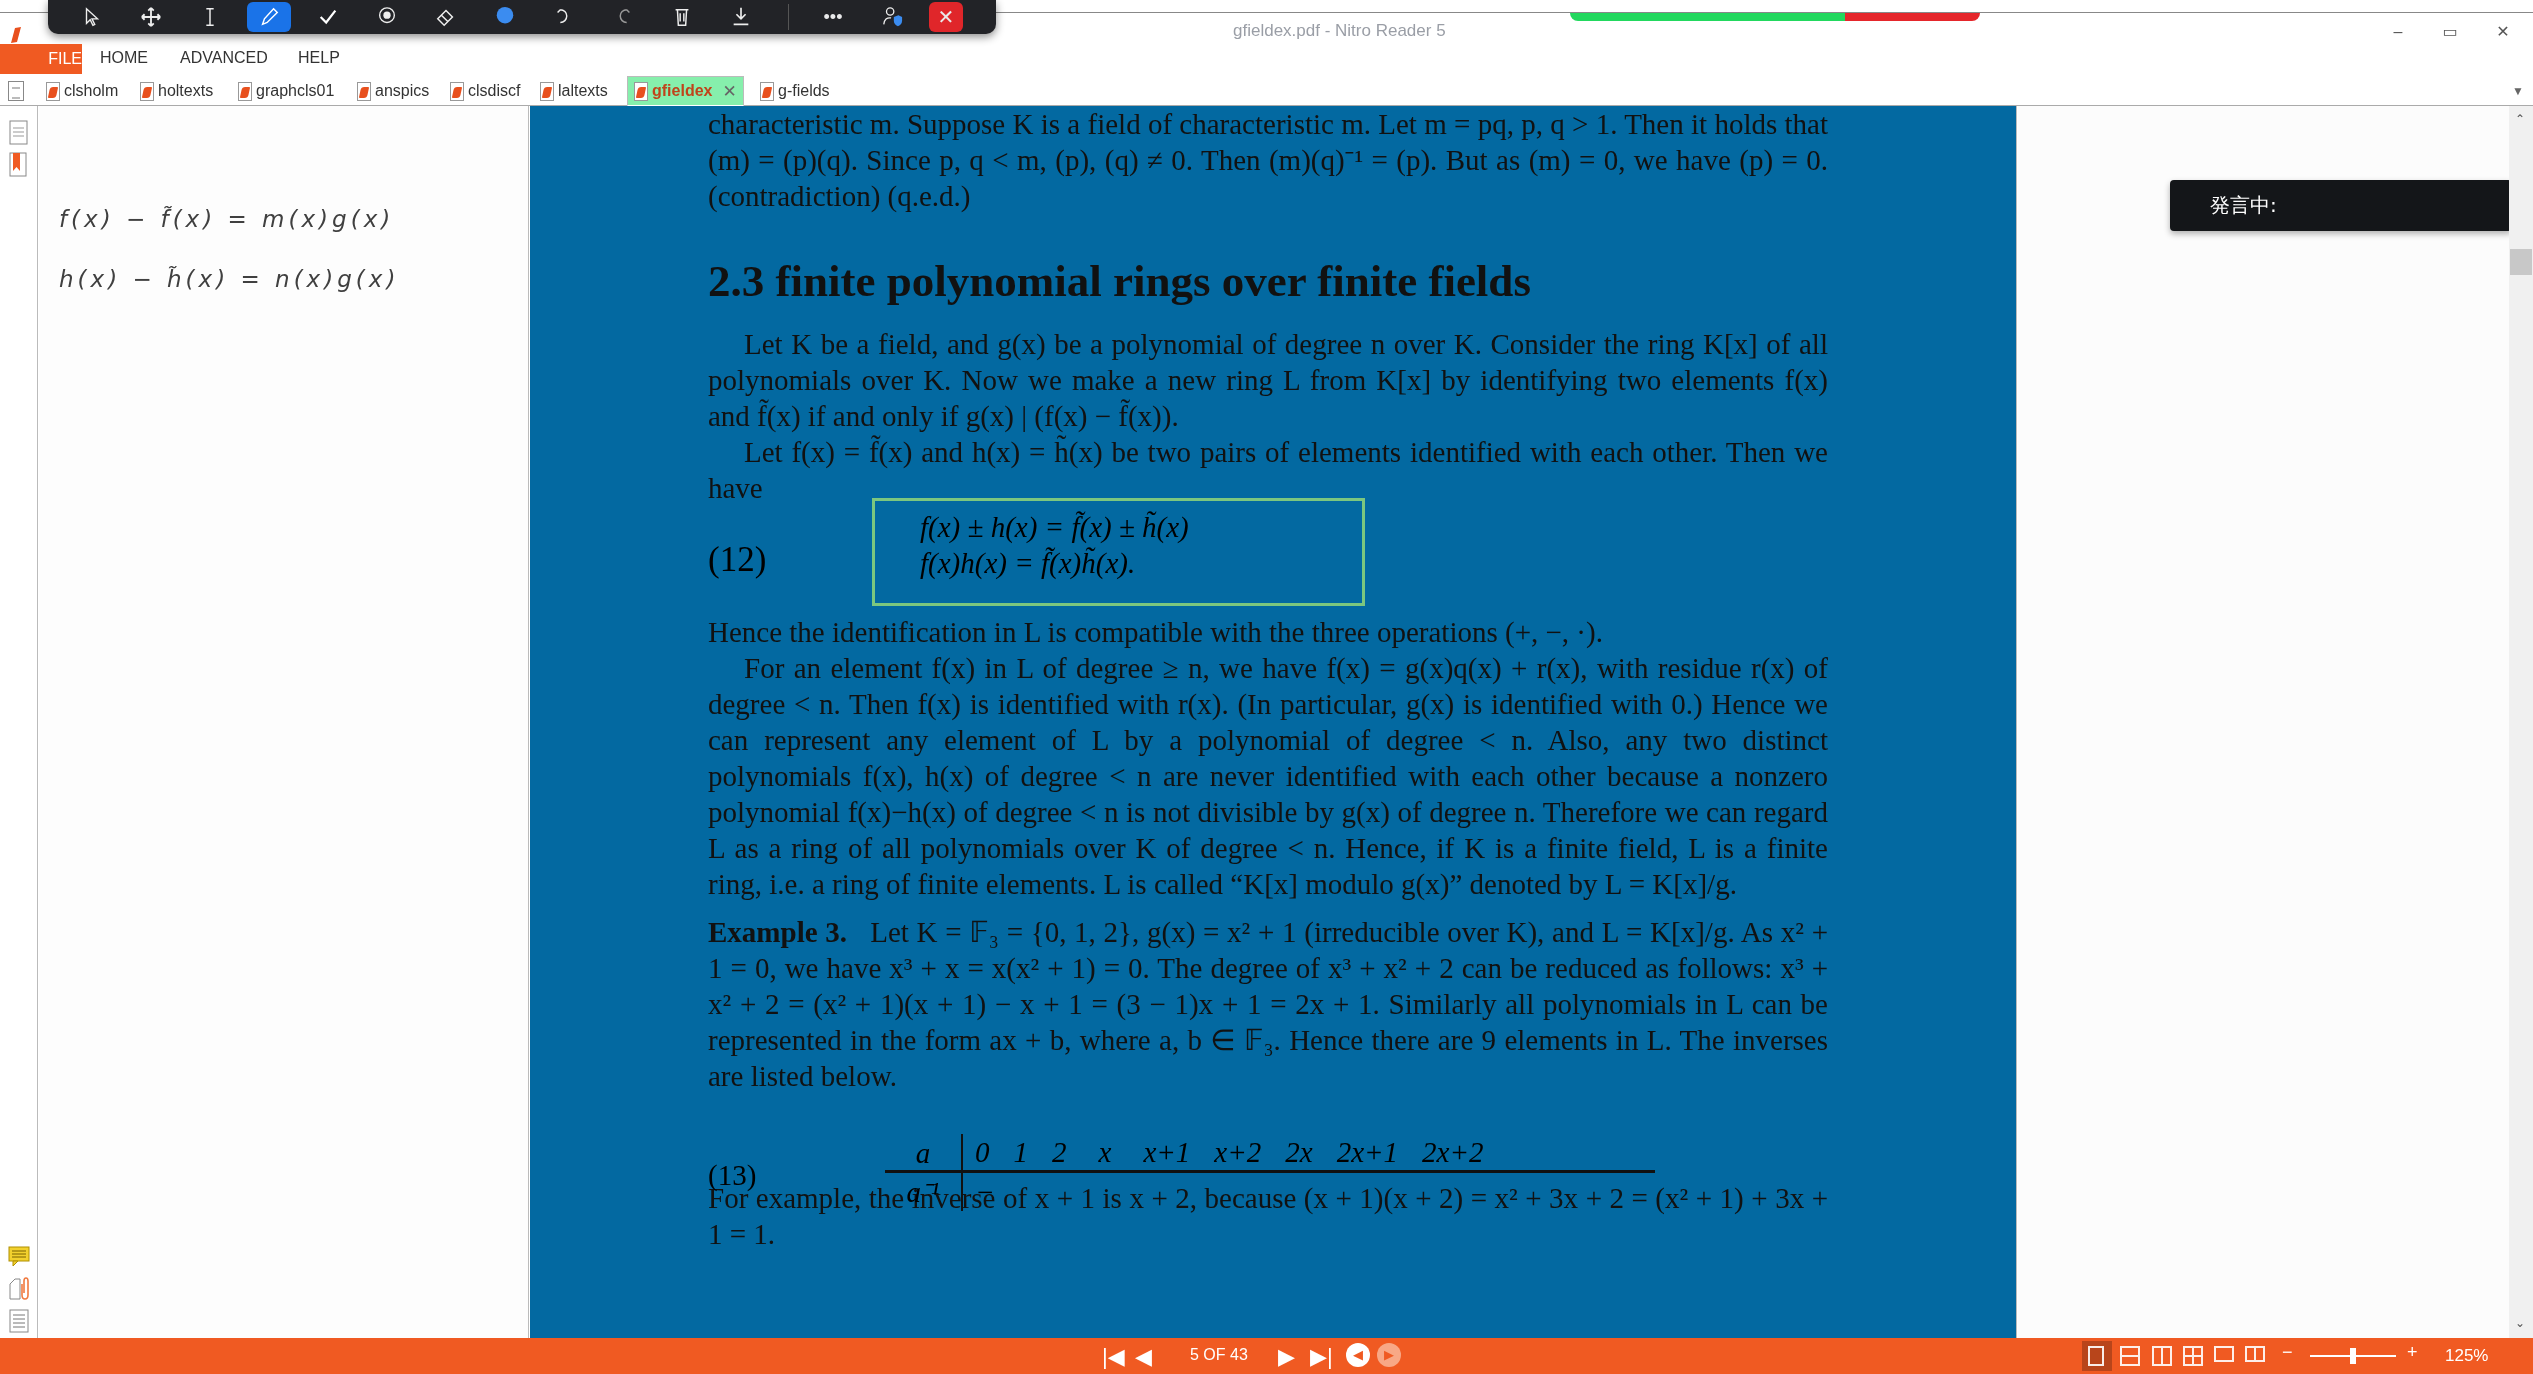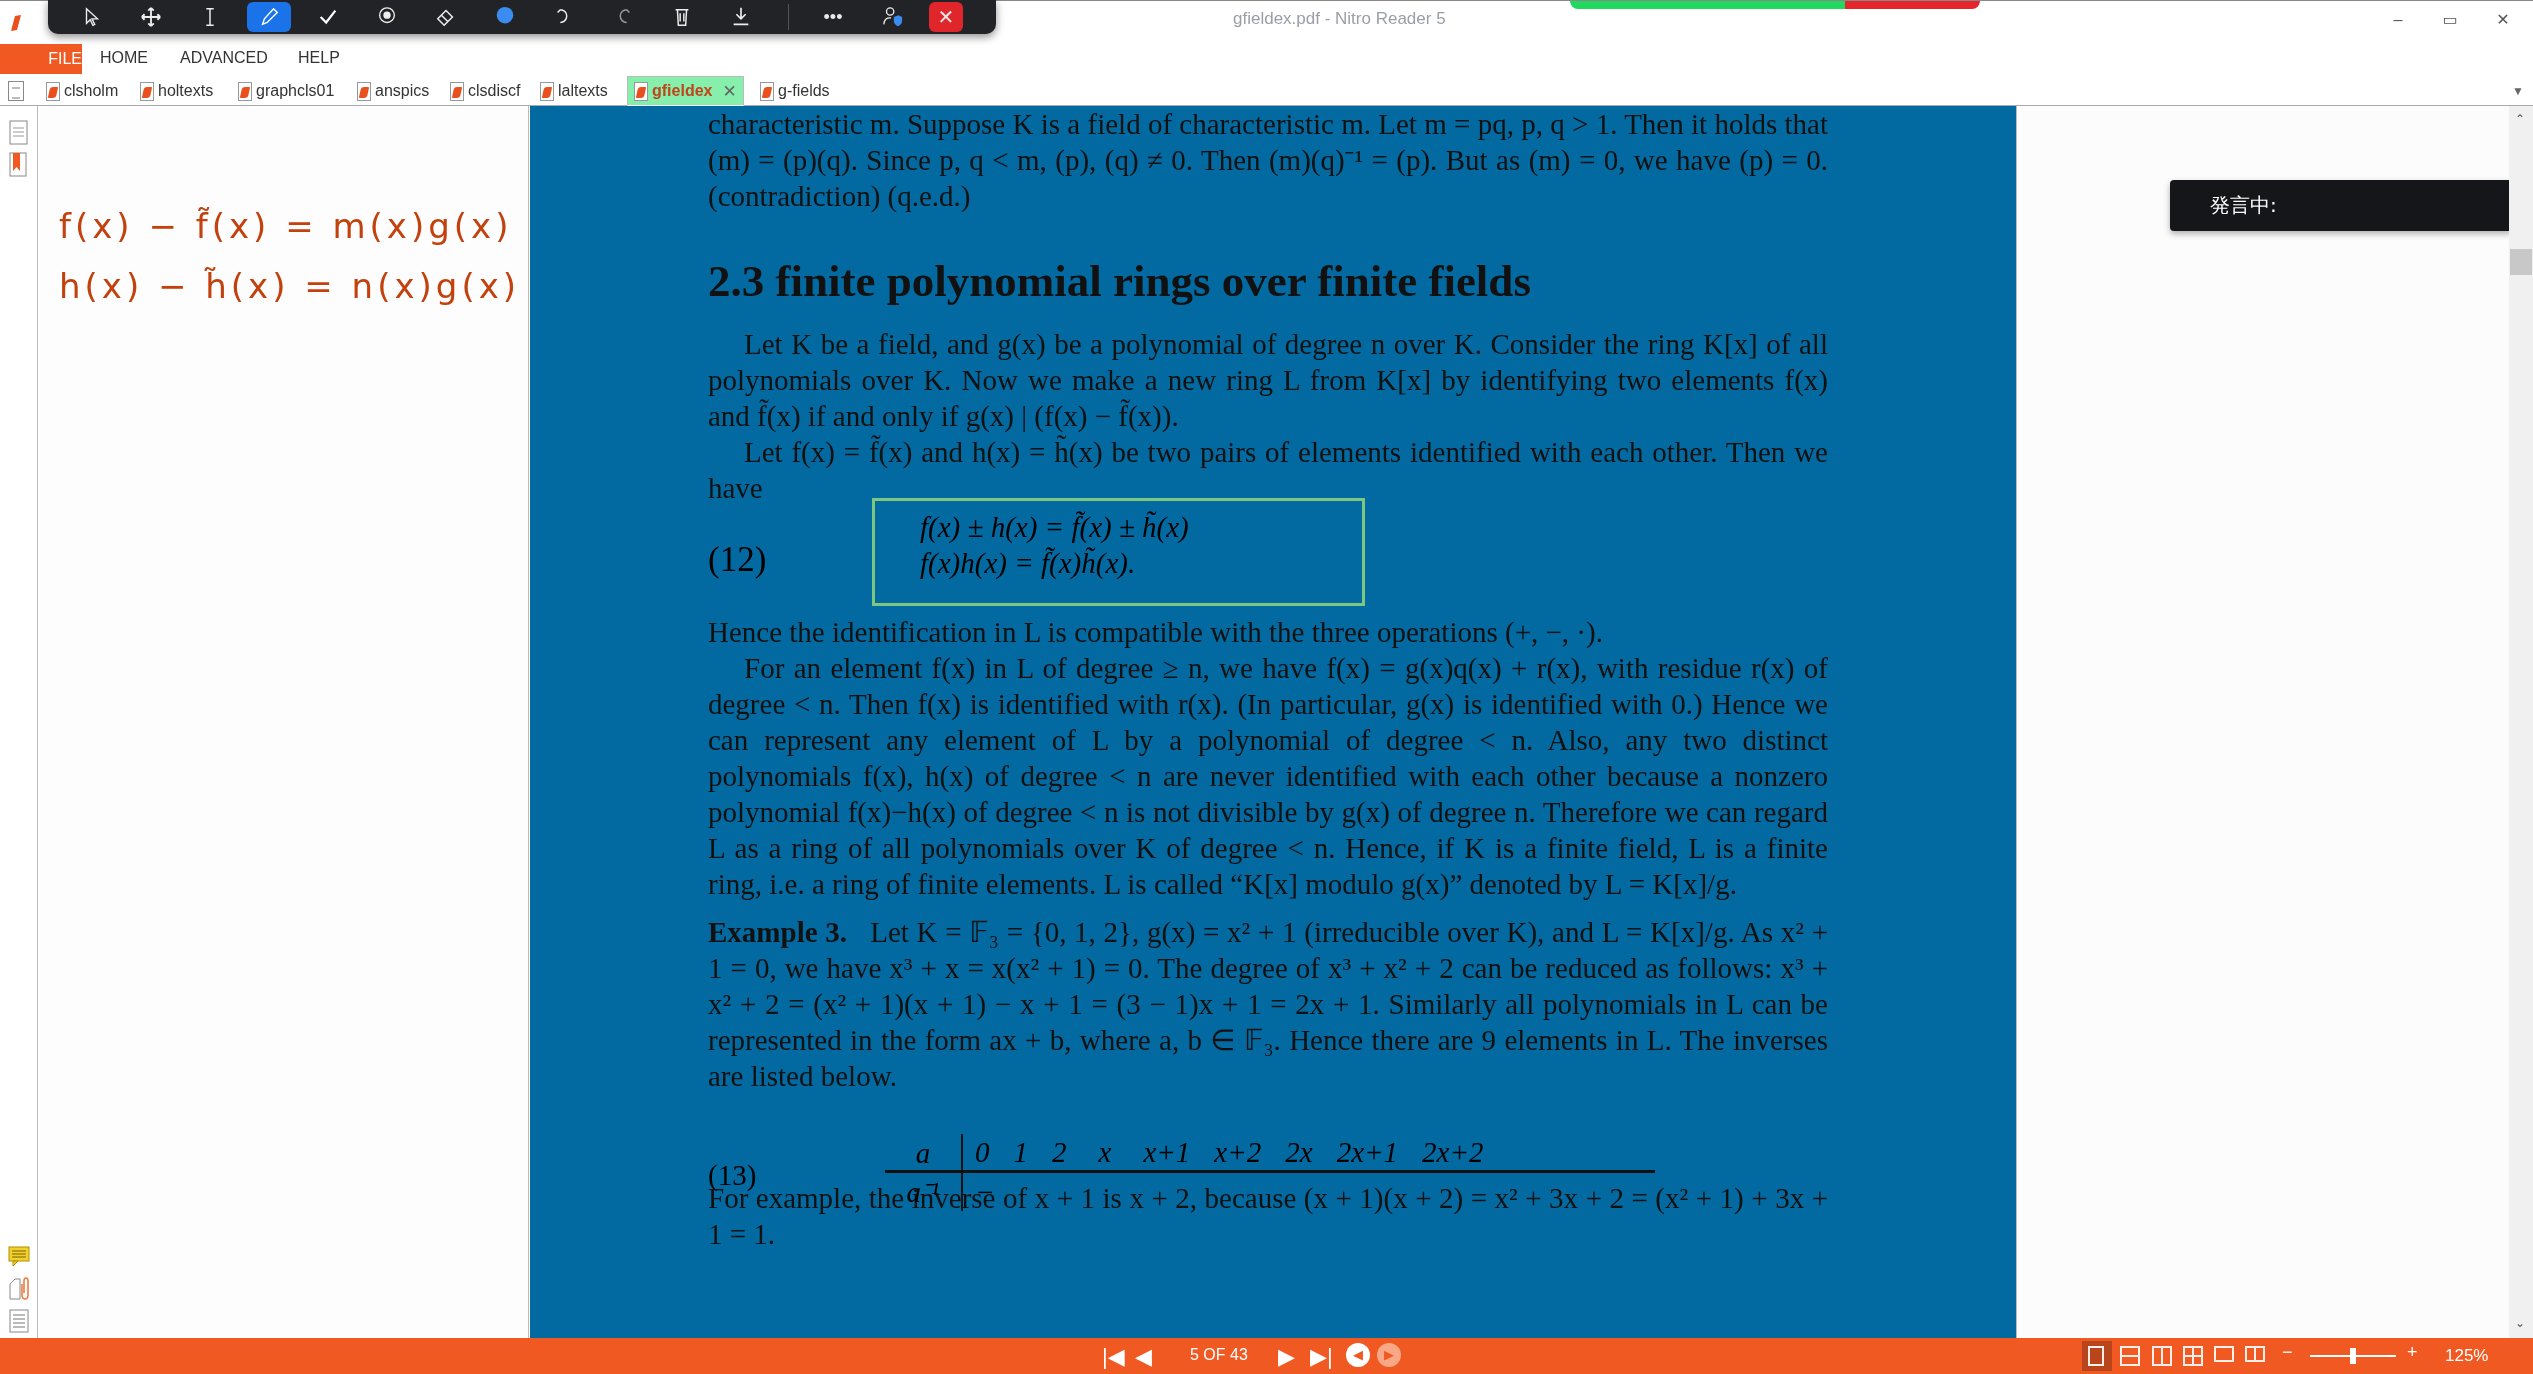--- a/index.html
+++ b/index.html
@@ -1,19 +1,19 @@
 <!DOCTYPE html>
 <html><head>
 <meta charset="utf-8">
 <style>
   * { box-sizing: border-box; margin: 0; padding: 0; }
   html, body { width: 2533px; height: 1374px; overflow: hidden; background: #ffffff; font-family: "Liberation Sans", sans-serif; }
 
   
-  #titlebar { position: absolute; left: 0; top: 0; width: 2533px; height: 44px; background: #ffffff; border-top: 1px solid #888; }
+  #titlebar { position: absolute; left: 0; top: 12px; width: 2533px; height: 44px; background: #ffffff; border-top: 1px solid #888; }
   #app-logo { position: absolute; left: 8px; top: 12px; width: 16px; height: 20px; }
   #window-title { position: absolute; left: 1233px; top: 8px; font-size: 17px; color: #9a9ea6; }
   .win-btn { position: absolute; top: 8px; width: 30px; height: 22px; color: #555; font-size: 16px; text-align: center; line-height: 22px; }
   #progress-pill { position: absolute; left: 1570px; top: 0; width: 410px; height: 8px; border-radius: 0 0 8px 8px; overflow: hidden; display: flex; }
   #progress-pill .g { width: 67%; background: #22d85e; }
   #progress-pill .r { width: 33%; background: #e5262b; }
 
   
   #draw-toolbar { position: absolute; left: 48px; top: 0; width: 948px; height: 34px; background: #222327; border-radius: 0 0 10px 10px; box-shadow: 0 3px 8px rgba(0,0,0,0.45); display: flex; align-items: center; padding-left: 22px; }
   .tb { width: 44px; height: 30px; margin-right: 15px; display: flex; align-items: center; justify-content: center; color: #e9e9ea; font-size: 20px; border-radius: 6px; }
@@ -36,21 +36,21 @@
   .tab-close { margin-left: 10px; color: #666; font-weight: normal; font-size: 17px; }
   #tabs-menu-icon { position: absolute; left: 8px; top: 5px; width: 16px; height: 20px; border: 1px solid #888; }
   #tabs-menu-icon::before { content: ""; position: absolute; left: 3px; top: 5px; width: 8px; height: 8px; border-top: 2px solid #bbb; border-bottom: 2px solid #bbb; }
 
   
   #left-sidebar { position: absolute; left: 0; top: 106px; width: 38px; height: 1232px; background: #fff; border-right: 1px solid #bbb; }
   .side-ico { position: absolute; left: 8px; width: 22px; height: 26px; }
 
   
   #annot-panel { position: absolute; left: 39px; top: 106px; width: 490px; height: 1232px; background: #fdfdfd; border-right: 1px solid #bbb; }
-  .hw { position: absolute; color: #c2410c; font-family: "DejaVu Sans", sans-serif; font-size: 34px; letter-spacing: 4px; }
+  .hw { position: absolute; color: #404040; font-family: "DejaVu Sans", sans-serif; font-style: italic; font-size: 23px; letter-spacing: 4px; }
 
   
   #page { position: absolute; left: 530px; top: 106px; width: 1487px; height: 1232px; background: #0369a1; border-right: 1px solid #bbb; }
   #doc { position: absolute; left: 178px; top: 0; width: 1120px; font-family: "Liberation Serif", serif; font-size: 29px; color: #111; line-height: 36px; }
   .p { text-align: justify; }
   .indent { text-indent: 36px; }
   .sec { font-size: 45px; font-weight: bold; margin: 42px 0 20px; line-height: 50px; }
   .eqno { position: absolute; left: 0; }
   #eq12-box { position: absolute; left: 342px; top: 392px; width: 493px; height: 108px; border: 3px solid #7cc77f; padding: 8px 0 0 45px; font-style: italic; line-height: 36px; }
   #eq12-no { top: 434px; }

